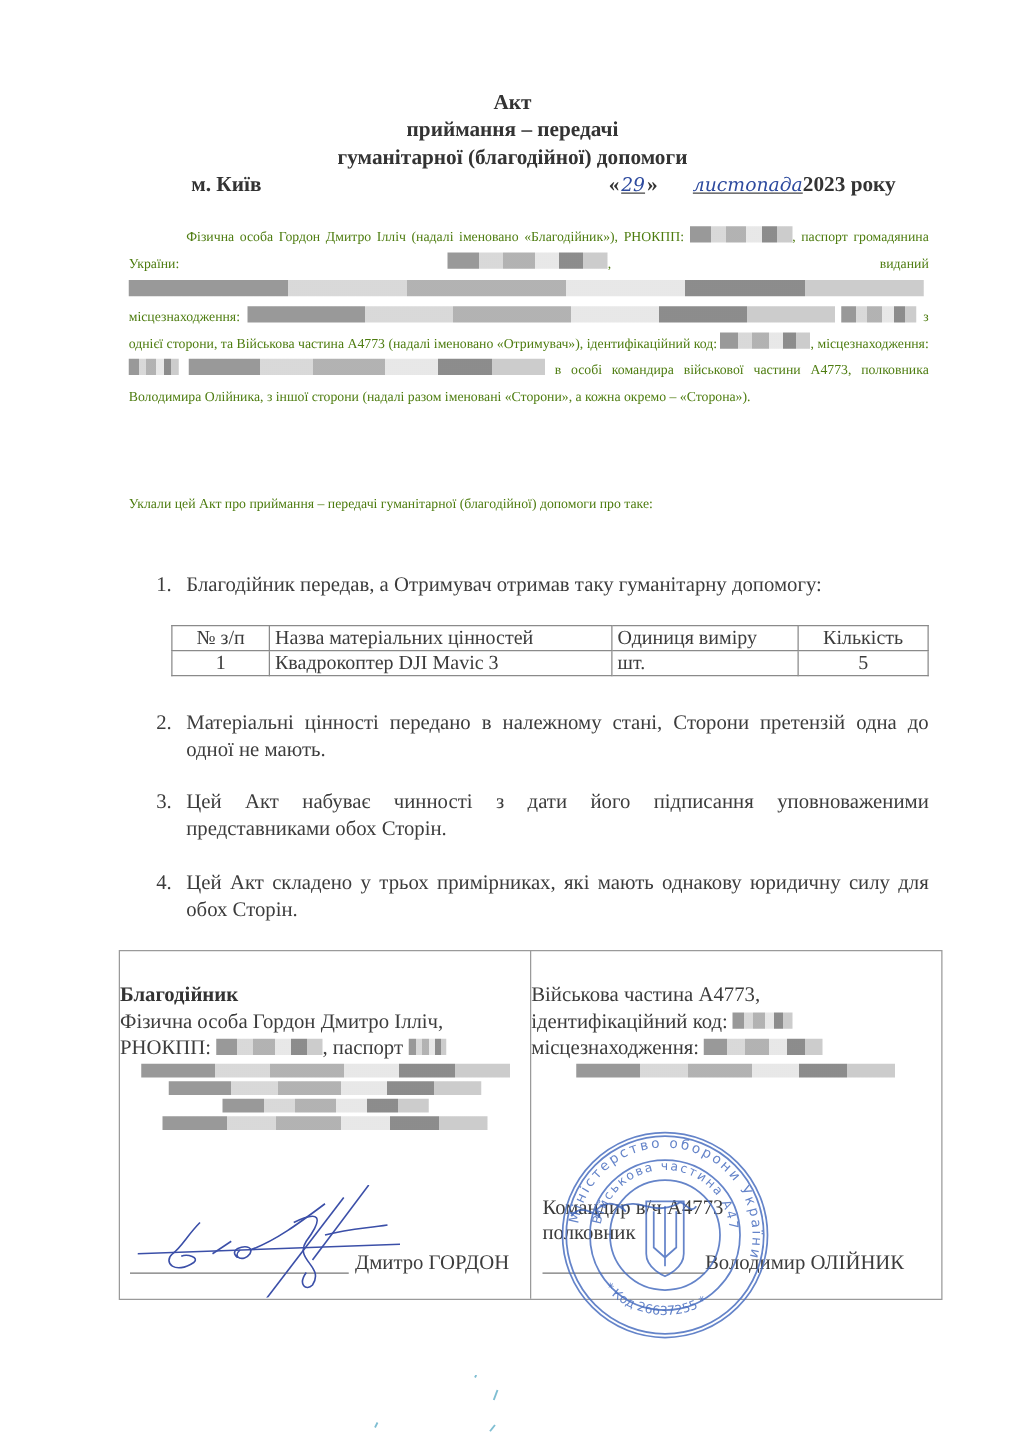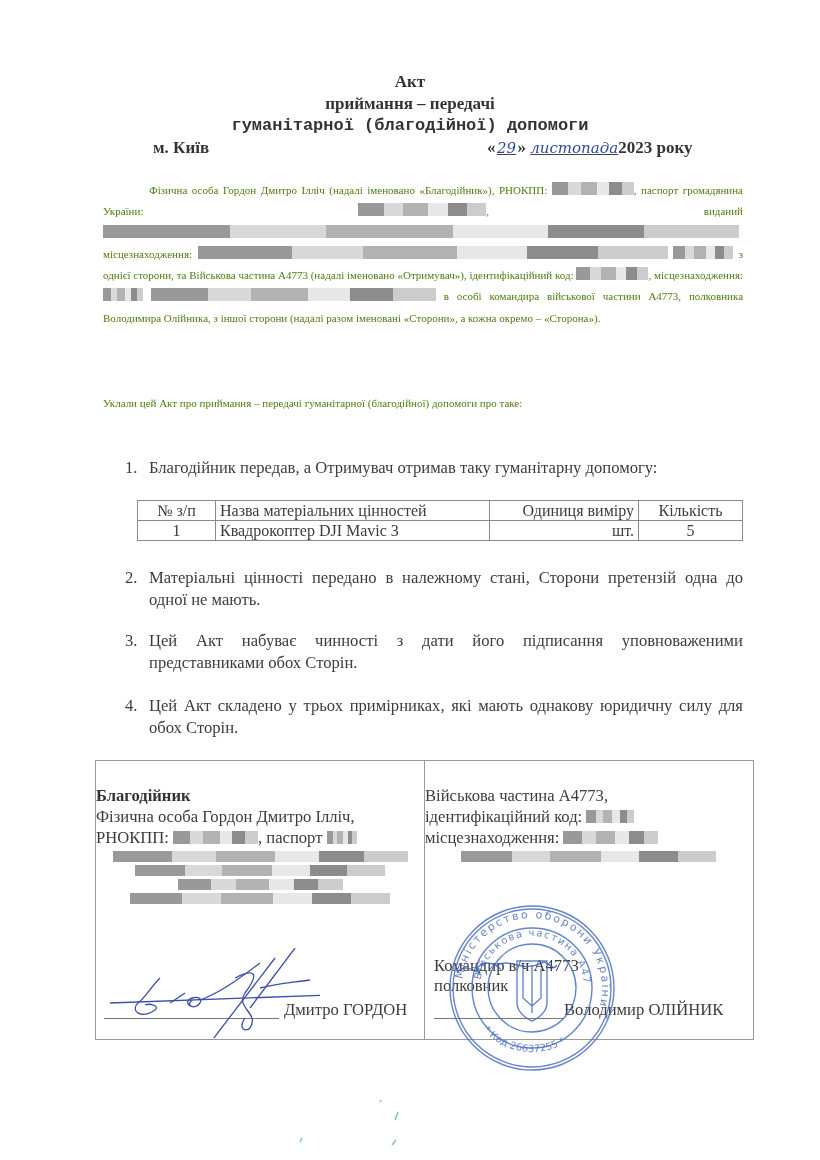--- a/index.html
+++ b/index.html
@@ -2,37 +2,37 @@
 <html><head>
 <meta charset="utf-8">
 <style>
   html, body { margin: 0; padding: 0; }
   body {
     width: 820px; height: 1160px; background: #ffffff; position: relative; overflow: hidden;
     font-family: "Liberation Serif", "DejaVu Serif", serif; color: #3a3a3a;
   }
   .abs { position: absolute; }
   .title { left: 0; width: 820px; text-align: center; font-weight: bold; font-size: 17px; color: #333; }
-  .t1 { top: 72px; } .t2 { top: 94px; } .t3 { top: 116px; font-family: Liberation Mono, monospace; }
+  .t1 { top: 72px; } .t2 { top: 94px; } .t3 { top: 116px; }
   .city { left: 153px; top: 138px; font-weight: bold; font-size: 17px; color: #333; }
   .date { left: 487px; top: 138px; font-weight: bold; font-size: 17px; color: #333; white-space: nowrap; }
   .hw { font-family: "DejaVu Serif", serif; font-style: italic; font-weight: normal; color: #2d4a9e; text-decoration: underline; text-decoration-color: #444; font-size: 15px; }
   .hw.day { display:inline-block; width: 22px; text-align:center; }
-  .hw.month { display:inline-block; width: 88px; text-align:left; }
+  .hw.month { display:inline-block; width: 88px; text-align:center;margin-left:24px; }
   .para { left: 103px; width: 640px; font-size: 11px; line-height: 21.3px; text-align: justify; color: #4d7c0f; }
   .para .indent { display:inline-block; width: 46px; }
   .redact { display: inline-block; height: 13px; vertical-align: -1px; background: linear-gradient(90deg,#777 0 20%,#ccc 20% 35%,#999 35% 55%,#e0e0e0 55% 70%,#666 70% 85%,#bbb 85%); opacity: 0.75; }
   .list { left: 125px; width: 618px; font-size: 16.6px; line-height: 21.5px; color: #3c3c3c; text-align: justify; }
   .list .num { position: absolute; left: 0; }
   .list .txt { margin-left: 24px; display:block; }
   table.items { position: absolute; left: 137px; top: 500px; width: 606px; border-collapse: collapse; font-size: 16px; color: #3c3c3c; }
   table.items td, table.items th { border: 1px solid #8a8a8a; padding: 0 4px; height: 19px; font-weight: normal; line-height: 19px; }
   .c1 { width: 69px; text-align: center; }
   .c2 { width: 265px; text-align: left; }
-  .c3 { width: 140px; text-align: right; }
+  .c3 { width: 140px; text-align: left; }
   .c4 { text-align: center; }
   .sigbox { left: 95px; top: 760px; width: 657px; height: 278px; border: 1px solid #9a9a9a; }
   .sigdiv { left: 424px; top: 760px; width: 1px; height: 279px; background: #9a9a9a; }
   .sigcol { font-size: 16.6px; line-height: 21px; color: #3c3c3c; }
   .sigcol .head { font-weight: bold; color: #333; }
   .left-col { left: 96px; top: 785px; width: 328px; }
   .right-col { left: 425px; top: 785px; width: 327px; }
   .redline { display:block; margin: 3px auto; height: 11px; }
   .sigline { height: 1px; background: #777; }
   .signame { font-size: 16.6px; color: #3c3c3c; }

